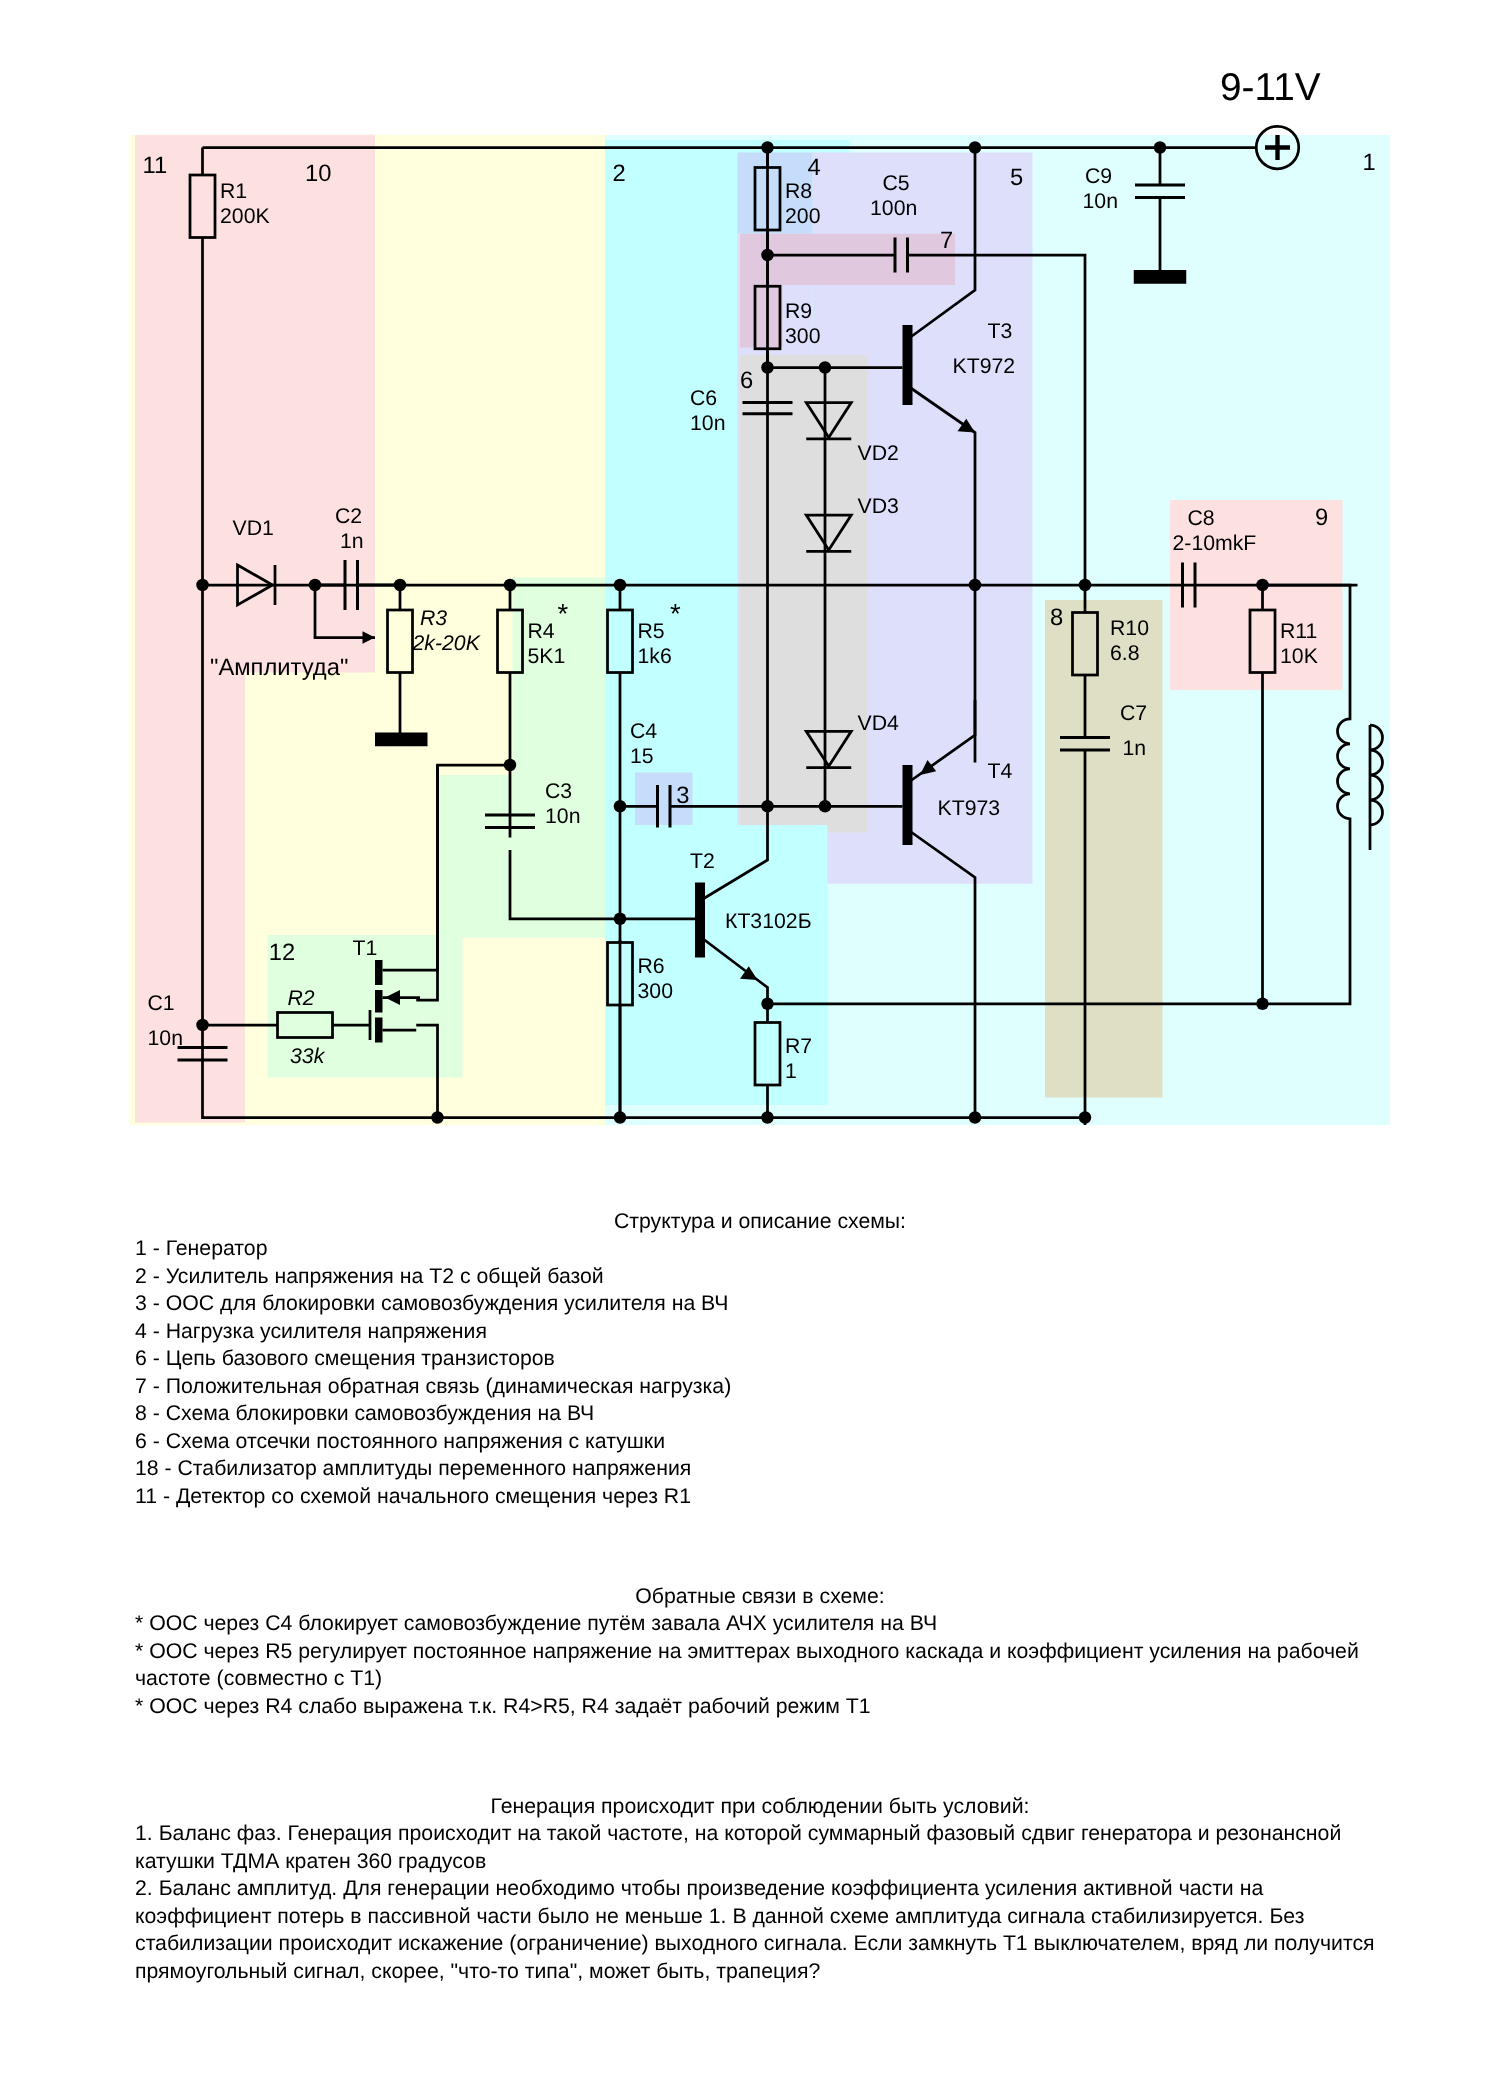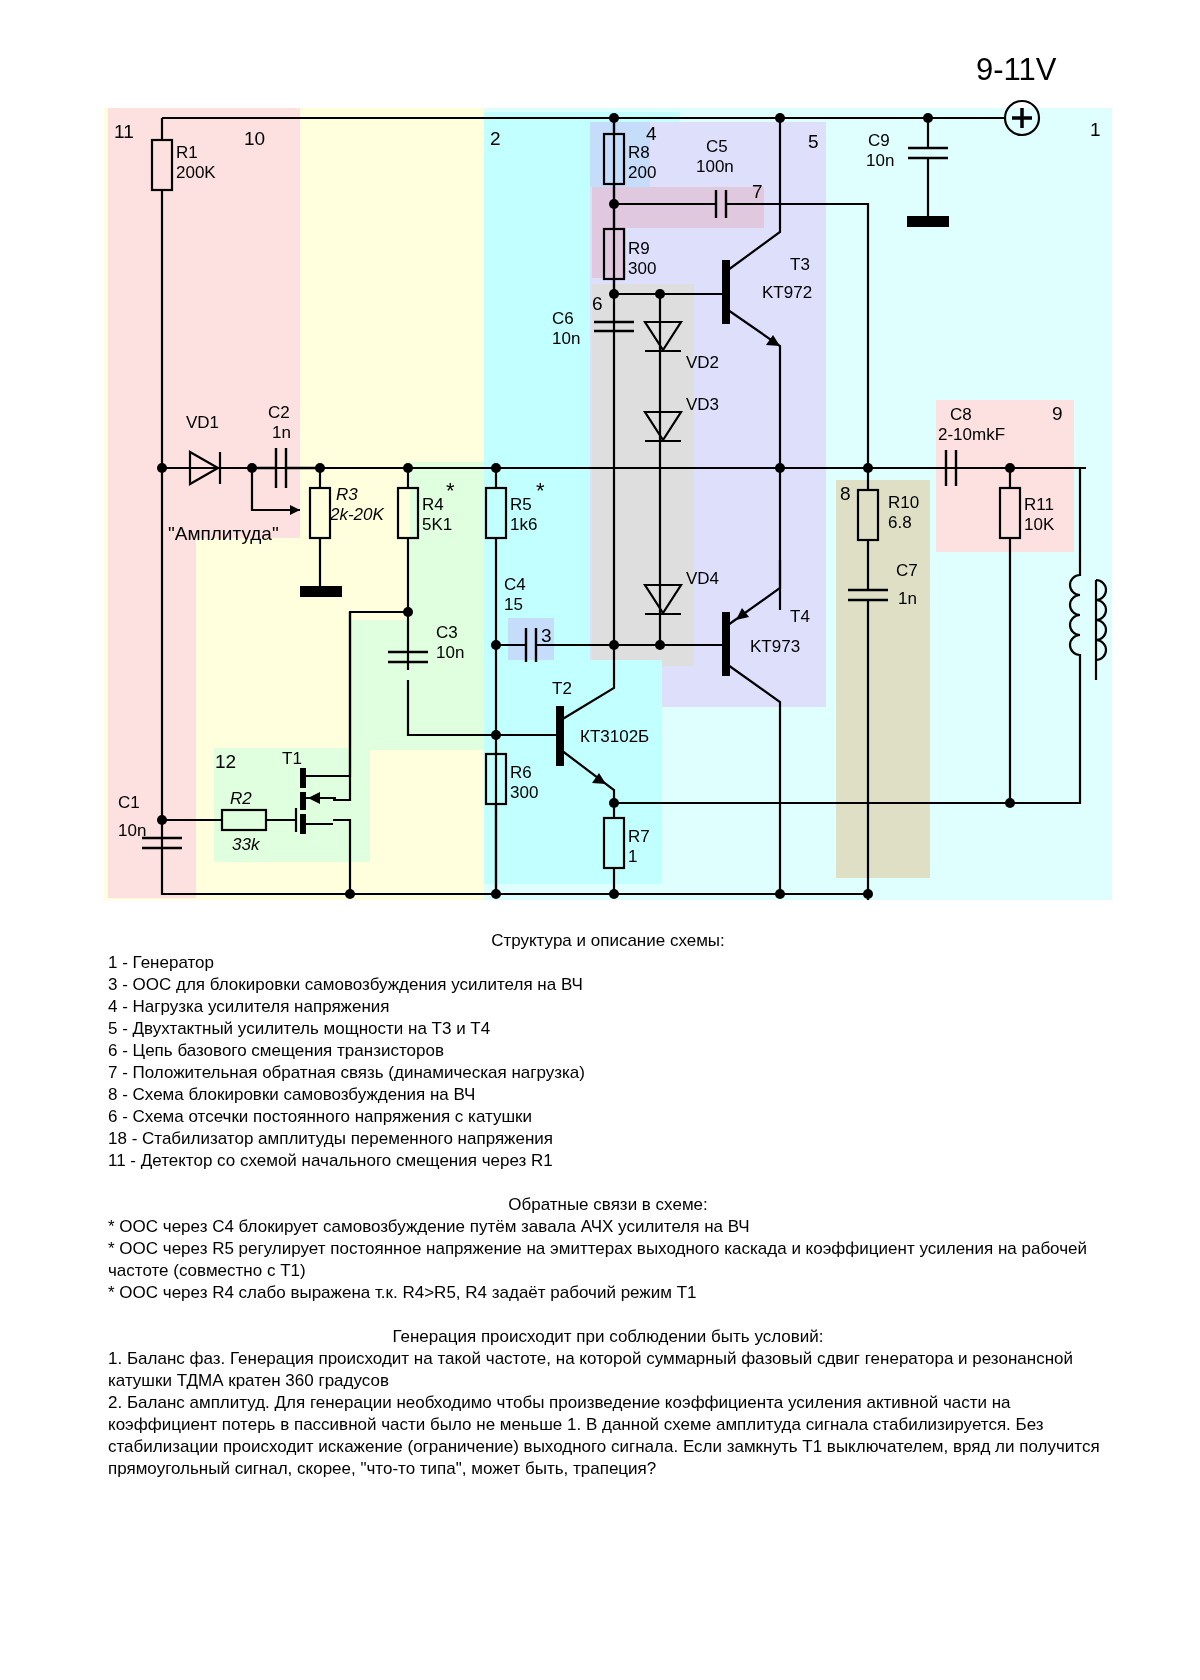--- a/index.html
+++ b/index.html
@@ -9,21 +9,21 @@
   #schematic text { font-family: "Liberation Sans", sans-serif; fill: #000; }
   .lbl { font-size: 17px; }
   .zone { font-size: 19px; }
   .ital { font-style: italic; }
   .w { stroke: #000; stroke-width: 2.2; fill: none; }
   .body { stroke: #000; stroke-width: 2.2; fill: none; }
   .dot { fill: #000; }
   .gnd { fill: #000; }
   .desc { position: absolute; left: 108px; top: 930px; width: 1000px;
           font-size: 17px; line-height: 22px; }
-  .desc .h { text-align: center; display: block; }
+  .desc .h { text-align: center; display: block; margin-top: 36px; }
   .desc .gap { height: 22px; }
   .desc p { margin: 0; }
 </style>
 </head>
 <body>
 
 <svg id="schematic" viewBox="0 0 1200 900" xmlns="http://www.w3.org/2000/svg">
 
   <g>
     <rect x="480" y="108" width="632" height="794" fill="#dfffff"></rect>
@@ -258,23 +258,23 @@
     <text class="lbl" x="118" y="808">C1</text>
     <text class="lbl" x="118" y="836">10n</text>
     <text class="lbl" x="192" y="922">КП501,КП504,2N7000</text>
   </g>
 </svg>
 
 <div class="desc">
   <span class="h">Структура и описание схемы:</span>
   <div>
     <p>1 - Генератор</p>
+    <p>2 - Усилитель напряжения на Т2 с общей базой</p>
     <p>3 - ООС для блокировки самовозбуждения усилителя на ВЧ</p>
     <p>4 - Нагрузка усилителя напряжения</p>
-    <p>5 - Двухтактный усилитель мощности на Т3 и Т4</p>
     <p>6 - Цепь базового смещения транзисторов</p>
     <p>7 - Положительная обратная связь (динамическая нагрузка)</p>
     <p>8 - Схема блокировки самовозбуждения на ВЧ</p>
     <p>6 - Схема отсечки постоянного напряжения с катушки</p>
     <p>18 - Стабилизатор амплитуды переменного напряжения</p>
     <p>11 - Детектор со схемой начального смещения через R1</p>
   </div>
   <div class="gap"></div>
   <span class="h">Обратные связи в схеме:</span>
   <div>

